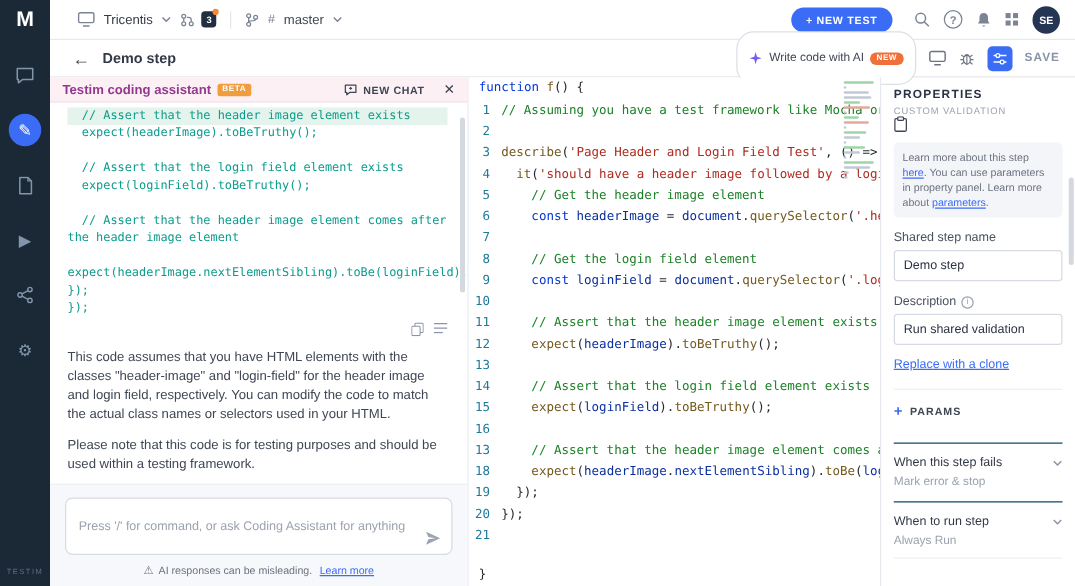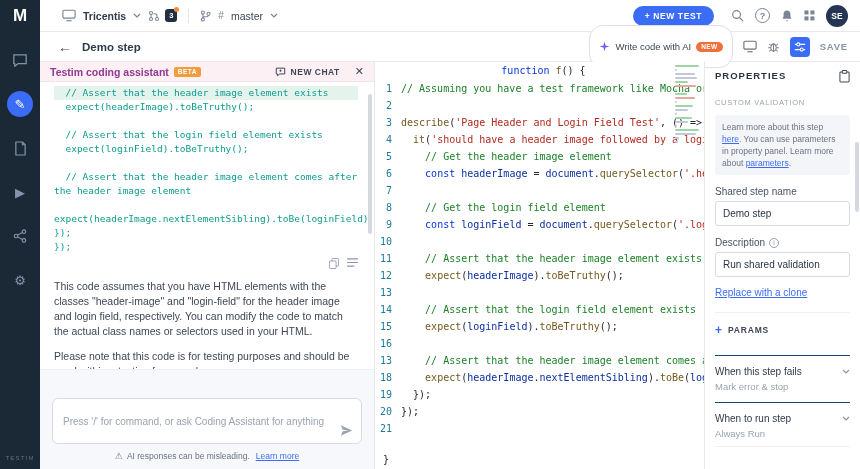--- a/index.html
+++ b/index.html
@@ -18,21 +18,21 @@
     color:#8296ab; font-size:13px; cursor:pointer; }
   .side-icon.active { background:#3b6cf6; border-radius:50%; color:#fff; }
   .side-footer { margin-top:auto; font-size:6px; letter-spacing:1.2px; color:#5c7089; padding-bottom:8px; }
 
   .main { flex:1; display:flex; flex-direction:column; min-width:0; }
 
   
   .topbar { height:32px; flex:none; border-bottom:1px solid #e7e9ee; display:flex; align-items:center;
     padding:0 12px 0 22px; gap:7px; font-size:10.5px; color:#3f4754; }
   .tb-icon { color:#7a8494; display:flex; align-items:center; }
-  .proj-name { font-weight:bold; color:#333a47; }
+  .proj-name { font-weight:normal; color:#333a47; }
   .pr-badge { background:#222f42; color:#fff; font-size:7.5px; font-weight:bold; border-radius:3px;
     padding:2px 4px; position:relative; margin-left:-2px; }
   .pr-badge::after { content:""; position:absolute; right:-2px; top:-2px; width:5px; height:5px;
     background:#f08a3c; border-radius:50%; }
   .tb-sep { width:1px; height:14px; background:#e3e6eb; margin:0 4px; }
   .hash-glyph { color:#7a8494; font-size:10px; }
   .new-test-btn { margin-left:auto; background:#3b6cf6; color:#fff; border:none; border-radius:12px;
     font-size:8.5px; font-weight:bold; letter-spacing:0.6px; padding:5px 12px; cursor:pointer;
     font-family:"Liberation Sans", sans-serif; }
   .tb-right { display:flex; align-items:center; gap:11px; margin-left:10px; }
@@ -73,54 +73,54 @@
   .new-chat { margin-left:auto; display:flex; align-items:center; gap:5px; font-size:8.5px;
     font-weight:bold; letter-spacing:0.5px; color:#3f4754; cursor:pointer; }
   .chat-close { font-size:11px; color:#3f4754; margin-left:10px; cursor:pointer; }
   .chat-scroll { flex:1; overflow:hidden; padding:4px 16px 0 14px; position:relative; }
   .chat-code { font-family:"DejaVu Sans Mono", monospace; font-size:9.5px; line-height:14px;
     color:#0c9c8d; white-space:pre-wrap; }
   .chat-code-line { min-height:14px; }
   .chat-code-line.hl { background:#e4f4ec; }
   .code-actions { display:flex; justify-content:flex-end; gap:8px; color:#8a94a8; margin:4px 0 2px; }
   .chat-para { font-size:10.5px; line-height:15px; color:#3f4754; margin-top:10px; }
-  .chat-bottom { flex:none; background:#f7f8fb; padding:28px 12px 0; border-top:1px solid #eef0f4; }
+  .chat-bottom { flex:none; background:#f7f8fb; padding:10px 12px 0; border-top:1px solid #eef0f4; }
   .chat-input-box { position:relative; background:#fff; border:1px solid #d7dbe2; border-radius:6px; height:46px; }
   .chat-input-box input { position:absolute; inset:0; border:none; outline:none; background:transparent;
     padding:8px 30px 8px 10px; font-size:10px; color:#2b3443; font-family:"Liberation Sans", sans-serif; }
   .chat-input-box input::placeholder { color:#9aa3af; }
   .send-btn { position:absolute; right:8px; bottom:6px; color:#9aa3af; cursor:pointer; }
   .chat-footer { display:flex; align-items:center; justify-content:center; gap:4px;
     font-size:8.5px; color:#6b7280; padding:7px 0 8px; }
   .chat-footer .link { margin-left:2px; }
   .warn-glyph { font-size:9px; color:#6b7280; }
   .vscroll { position:absolute; width:4px; background:#d4d8df; border-radius:2px; }
   .chat-vscroll { right:2px; top:32px; height:140px; }
 
   
   .editor { flex:1; min-width:0; border-right:1px solid #e7e9ee; background:#fff;
     font-family:"DejaVu Sans Mono", monospace; font-size:10px; display:flex; flex-direction:column;
     position:relative; overflow:hidden; }
-  .ed-open { height:18px; line-height:18px; padding-left:8px; white-space:pre; flex:none;text-align:center; }
+  .ed-open { height:18px; line-height:18px; padding-left:8px; white-space:pre; flex:none; }
   .code-row { display:flex; height:17px; line-height:17px; white-space:pre; }
   .ln { width:26px; flex:none; text-align:right; padding-right:9px; color:#1f7a99; }
   .lc { flex:1; overflow:hidden; }
   .ed-close { margin-top:auto; height:18px; line-height:18px; padding-left:8px; color:#24292f; flex:none; }
   .tk-cm { color:#1d8127; } .tk-str { color:#b02a1e; } .tk-kw { color:#0636d8; }
   .tk-fn { color:#74591e; } .tk-vr { color:#0b2fa0; } .tk-pl { color:#24292f; }
   .minimap { position:absolute; top:3px; right:3px; width:26px; display:flex; flex-direction:column; gap:2px; }
   .minimap i { display:block; height:2px; border-radius:1px; }
   .mm-g { background:#9ed6a5; } .mm-k { background:#c3c9d4; } .mm-r { background:#e3a8a0; }
 
   
   .props { width:155px; flex:none; display:flex; flex-direction:column; overflow:hidden;
     position:relative; padding:8px 10px 0; }
-  .props-head { display:flex; justify-content:space-between; align-items:flex-start; }
+  .props-head { display:flex; justify-content:space-between; align-items:flex-start;flex-direction:column; }
   .props-title { font-size:9.5px; font-weight:bold; letter-spacing:1px; color:#2b3443; }
-  .props-sub { font-size:7.5px; letter-spacing:0.7px; color:#9aa3af; margin-top:17px; }
+  .props-sub { font-size:7.5px; letter-spacing:0.7px; color:#9aa3af; margin-top:3px; }
   .clip-icon { color:#3f4754; cursor:pointer; }
   .info-box { background:#f4f5f8; border-radius:4px; padding:6px 7px; font-size:8.5px; line-height:12px;
     color:#6b7280; margin-top:8px; }
   .link { color:#3b6cf6; text-decoration:underline; cursor:pointer; }
   .p-label { font-size:10px; color:#4a5261; margin:11px 0 4px; display:flex; align-items:center; gap:4px; }
   .info-i { width:10px; height:10px; border:1px solid #9aa3af; border-radius:50%; color:#9aa3af;
     font-size:7px; display:inline-flex; align-items:center; justify-content:center; }
   .p-input { width:100%; border:1px solid #d7dbe2; border-radius:3px; padding:6px 7px; font-size:10px;
     color:#2b3443; background:#fff; font-family:"Liberation Sans", sans-serif; outline:none; }
   .p-input::placeholder { color:#9aa3af; }

